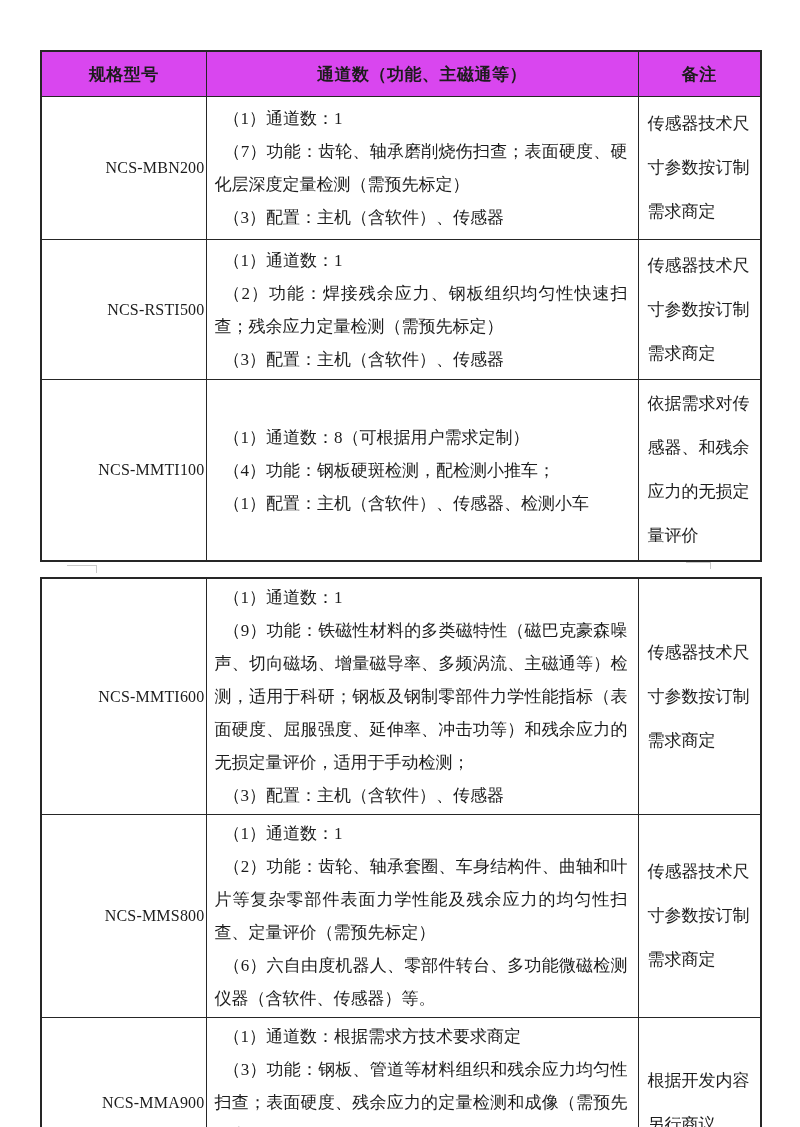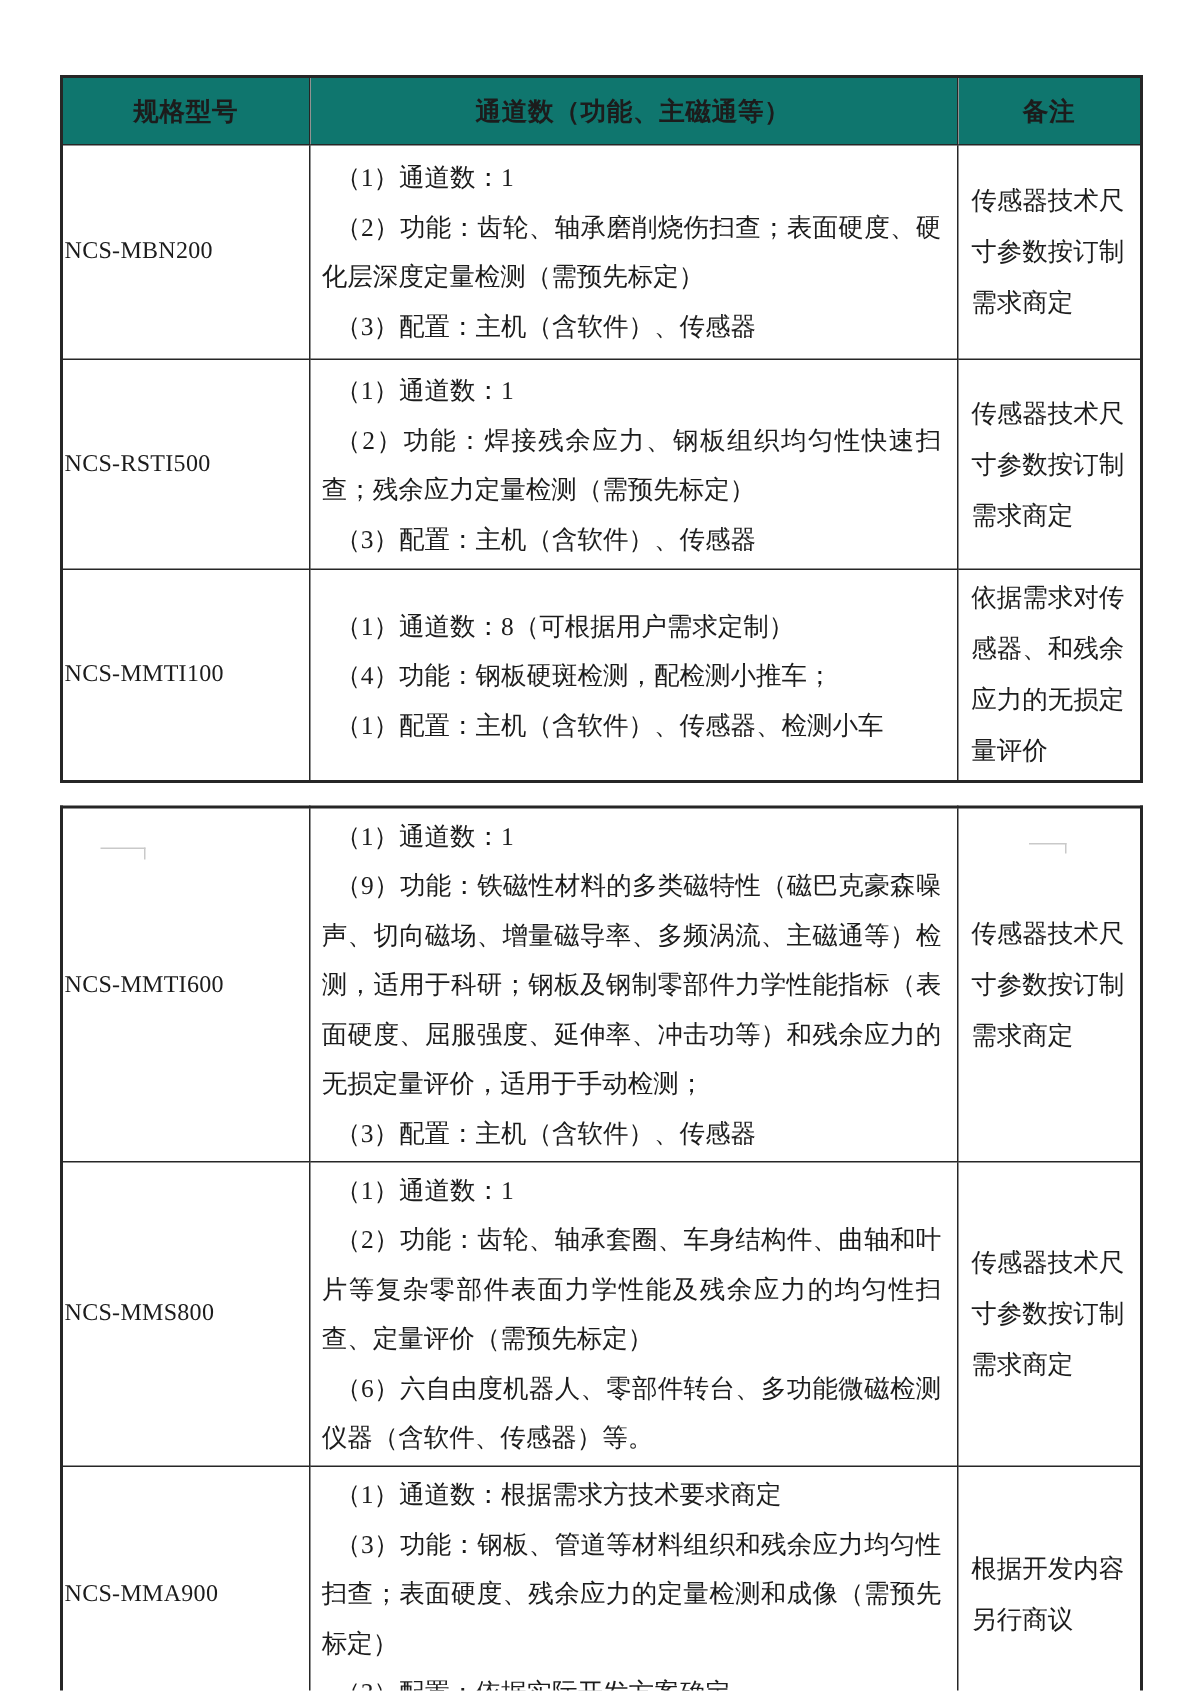--- a/index.html
+++ b/index.html
@@ -30,50 +30,50 @@
   table.t1 { margin-top: 50px; }
   table.t2 { margin-top: 15px; }
   .spec-table th, .spec-table td {
     border: 1px solid #262626;
     overflow: hidden;
   }
   col.c-model  { width: 165px; }
   col.c-desc   { width: 432px; }
   col.c-remark { width: 123px; }
   .spec-table th {
-    background: #0f766e;
+    background: #d946ef;
     height: 42px;
     font-size: 17px;
     font-weight: bold;
     text-align: center;
     vertical-align: middle;
     letter-spacing: 0.5px;
   }
   td.model {
-    text-align: left;
+    text-align: right;
     vertical-align: middle;
     font-size: 16px;
     letter-spacing: 0.2px;
   }
   td.desc {
     vertical-align: middle;
     padding: 2px 10px 2px 8px;
     font-size: 17px;
   }
   td.desc p {
     margin: 0;
     line-height: 33px;
     text-indent: 9px;
     text-align: justify;
   }
   td.remark {
     vertical-align: middle;
     padding: 2px 6px 2px 9px;
     font-size: 17px;
-    line-height: 34px;
+    line-height: 44px;
   }
   tr.h140 > td { height: 138px; }
   tr.h137 > td { height: 135px; }
   tr.h136 > td { height: 134px; }
   tr.h199 > td { height: 197px; }
   tr.h198 > td { height: 196px; }
   tr.h140b > td { height: 138px; }
   
   .artifact {
     position: absolute;
@@ -99,21 +99,21 @@
         <th>规格型号</th>
         <th>通道数（功能、主磁通等）</th>
         <th>备注</th>
       </tr>
     </thead>
     <tbody>
       <tr class="h140">
         <td class="model">NCS-MBN200</td>
         <td class="desc">
           <p>（1）通道数：1</p>
-          <p>（2）功能：齿轮、轴承磨削烧伤扫查；表面硬度、硬化层深度定量检测（需预先标定）</p>
+          <p>（7）功能：齿轮、轴承磨削烧伤扫查；表面硬度、硬化层深度定量检测（需预先标定）</p>
           <p>（3）配置：主机（含软件）、传感器</p>
         </td>
         <td class="remark">传感器技术尺寸参数按订制需求商定</td>
       </tr>
       <tr class="h137">
         <td class="model">NCS-RSTI500</td>
         <td class="desc">
           <p>（1）通道数：1</p>
           <p>（2）功能：焊接残余应力、钢板组织均匀性快速扫查；残余应力定量检测（需预先标定）</p>
           <p>（3）配置：主机（含软件）、传感器</p>

